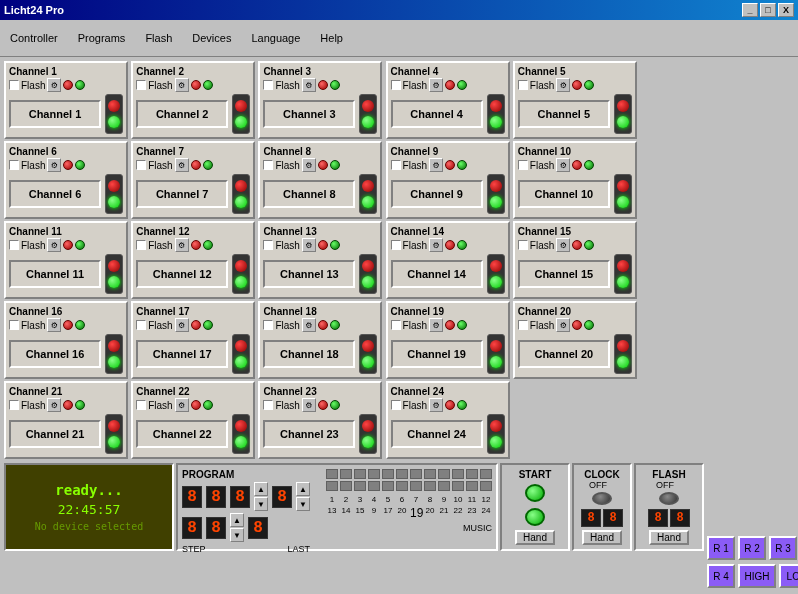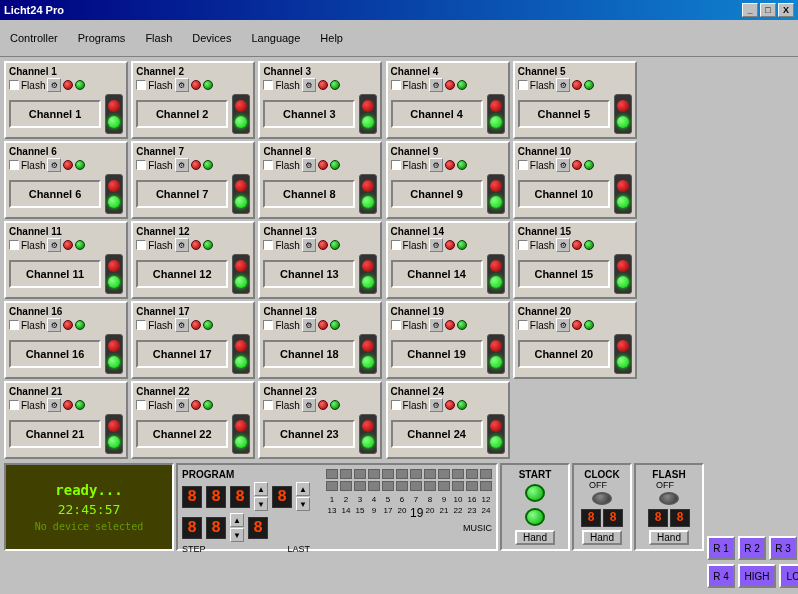--- a/index.html
+++ b/index.html
@@ -897,21 +897,21 @@
                   <span style="font-size: 8px; width: 12px; text-align: center;">1</span>
                   <span style="font-size: 8px; width: 12px; text-align: center;">2</span>
                   <span style="font-size: 8px; width: 12px; text-align: center;">3</span>
                   <span style="font-size: 8px; width: 12px; text-align: center;">4</span>
                   <span style="font-size: 8px; width: 12px; text-align: center;">5</span>
                   <span style="font-size: 8px; width: 12px; text-align: center;">6</span>
                   <span style="font-size: 8px; width: 12px; text-align: center;">7</span>
                   <span style="font-size: 8px; width: 12px; text-align: center;">8</span>
                   <span style="font-size: 8px; width: 12px; text-align: center;">9</span>
                   <span style="font-size: 8px; width: 12px; text-align: center;">10</span>
-                  <span style="font-size: 8px; width: 12px; text-align: center;">16</span>
+                  <span style="font-size: 8px; width: 12px; text-align: center;">11</span>
                   <span style="font-size: 8px; width: 12px; text-align: center;">12</span>
                 </div>
               <div style="display:flex;gap:2px;" id="prog-num-row2">
                   <span style="font-size: 8px; width: 12px; text-align: center;">13</span>
                   <span style="font-size: 8px; width: 12px; text-align: center;">14</span>
                   <span style="font-size: 8px; width: 12px; text-align: center;">15</span>
                   <span style="font-size: 8px; width: 12px; text-align: center;">9</span>
                   <span style="font-size: 8px; width: 12px; text-align: center;">17</span>
                   <span style="font-size: 8px; width: 12px; text-align: center;">20</span>
                   <span style="font-size: 12px; width: 12px; text-align: center;">19</span>

